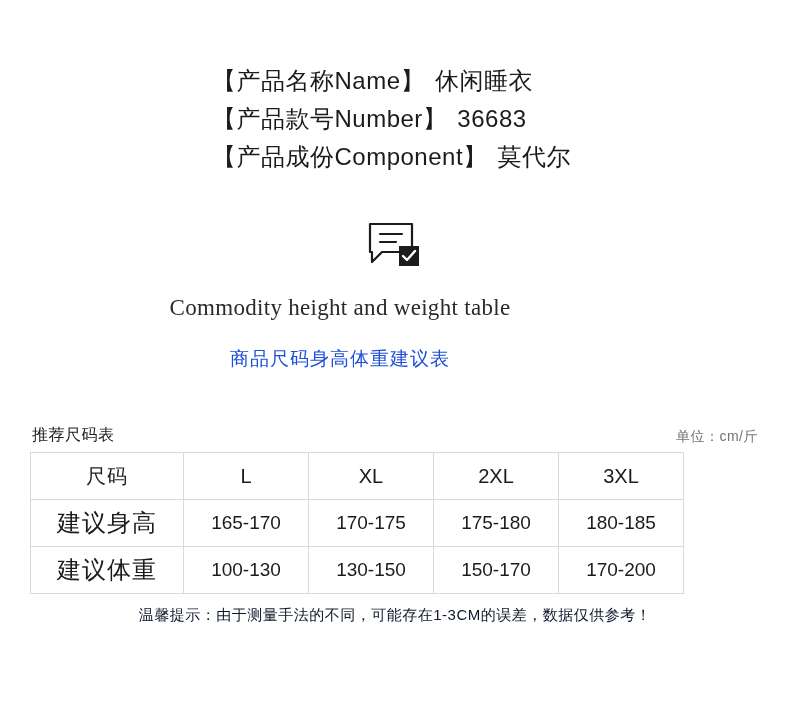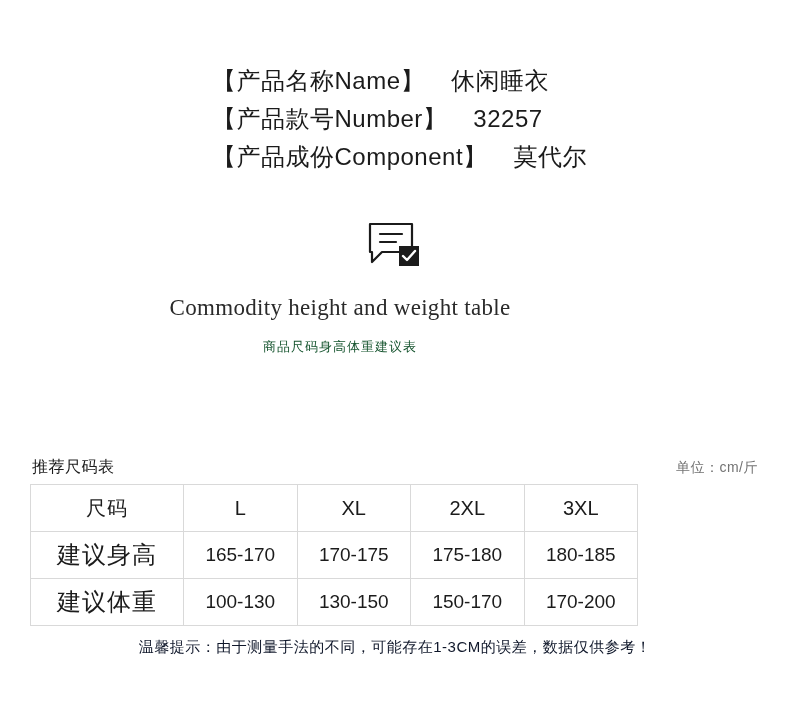--- a/index.html
+++ b/index.html
@@ -28,21 +28,21 @@
     width: 520px;
   }
   .product-info .line {
     font-size: 24px;
     line-height: 38px;
     letter-spacing: 0.5px;
     color: #1b1b1b;
     white-space: nowrap;
   }
   .product-info .val {
-    margin-left: 26px;
+    margin-left: 10px;
   }
 
   
   .icon-wrap {
     position: absolute;
     left: 0;
     top: 222px;
     width: 790px;
     display: flex;
     justify-content: center;
@@ -60,55 +60,54 @@
     text-align: center;
   }
   .heading-en {
     font-family: "Liberation Serif", serif;
     font-size: 23px;
     line-height: 30px;
     color: #2a2a2a;
     letter-spacing: 0.3px;
   }
   .heading-cn {
-    font-size: 13px;
+    font-size: 19px;
     line-height: 30px;
-    margin-top: 9px;
-    color: #14532d;
+    margin-top: 21px;
+    color: #1d4ed8;
     letter-spacing: 1px;
   }
 
   
   .table-section {
     position: absolute;
     left: 30px;
     top: 425px;
     width: 730px;
   }
   .table-head-row {
     display: flex;
     justify-content: space-between;
-    align-items: center;
+    align-items: flex-end;
     padding: 0 2px 6px 2px;
-    margin-top: 32px;
   }
   .table-title {
     font-size: 16px;
     color: #1b1b1b;
     letter-spacing: 0.5px;
   }
   .table-unit {
     font-size: 14px;
     color: #737373;
     letter-spacing: 0.5px;
   }
 
   table.size-table {
     border-collapse: collapse;
-    width: 608px;
+    width: 654px;
     table-layout: fixed;
   }
   table.size-table td {
     border: 1px solid #d9d9d9;
     height: 46px;
     text-align: center;
     vertical-align: middle;
     font-size: 24px;
     color: #1b1b1b;
     padding: 0;
@@ -136,21 +135,21 @@
 </head>
 <body>
 
 <div class="page">
 
   <div class="product-info">
     <div class="line">
       <span>【产品名称Name】</span><span class="val">休闲睡衣</span>
     </div>
     <div class="line">
-      <span>【产品款号Number】</span><span class="val">32257</span>
+      <span>【产品款号Number】</span><span class="val">36683</span>
     </div>
     <div class="line">
       <span>【产品成份Component】</span><span class="val">莫代尔</span>
     </div>
   </div>
 
   <div class="icon-wrap">
     <span>
       <svg width="54" height="48" viewBox="0 0 54 48" xmlns="http://www.w3.org/2000/svg">
         <path d="M2,2 H44 V30 H14 L4,40 V30 H2 Z" fill="none" stroke="#1b1b1b" stroke-width="2.2" stroke-linejoin="round"></path>

